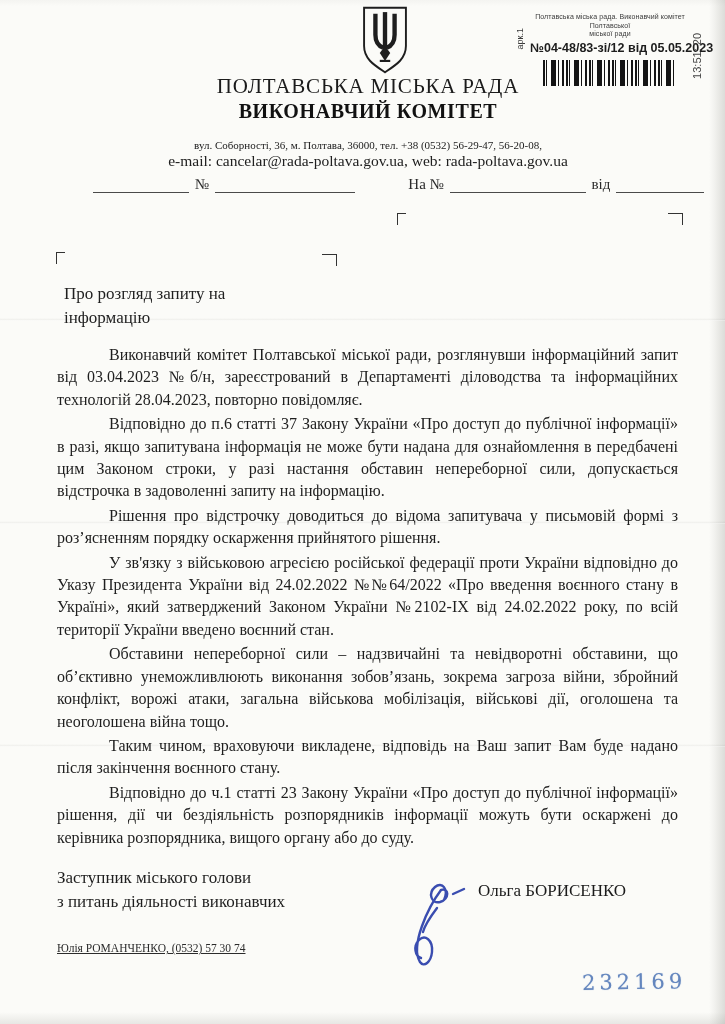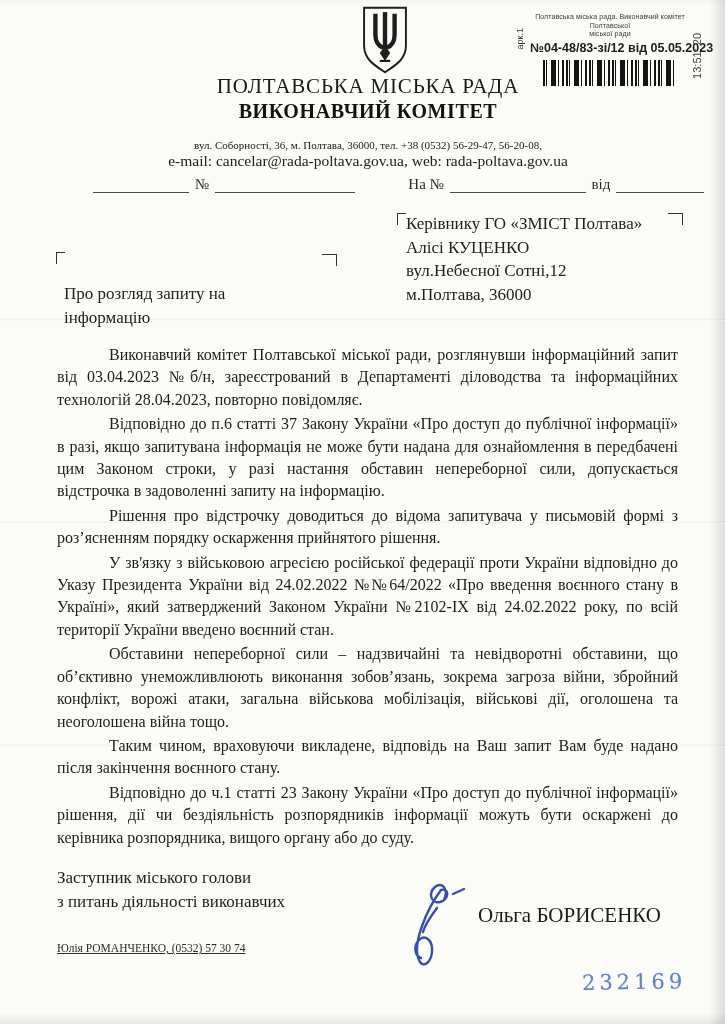--- a/index.html
+++ b/index.html
@@ -57,21 +57,21 @@
   .subject { position:absolute; left:64px; top:250px; width:260px; font-size:17px; line-height:24px; color:#1f1f1f;margin-top:32px; }
 
   
   .body-text { position:absolute; left:57px; top:344px; width:621px;
     font-size:16px; line-height:22.4px; text-align:justify; color:#1e1e1e; }
   .body-text p { text-indent:52px; margin-bottom:2px; }
 
   
   .sig-position { position:absolute; left:57px; top:866px; font-size:17px; line-height:23.5px; color:#1e1e1e; }
   .signature-svg { position:absolute; left:397px; top:874px; }
-  .signer-name { position:absolute; left:478px; top:903px; width:190px; font-size:21px; color:#1b1b1b; white-space:nowrap; }
+  .signer-name { position:absolute; left:478px; top:881px; width:190px; font-size:17px; color:#1b1b1b; white-space:nowrap; }
   .executor { position:absolute; left:57px; top:942px; font-size:11.5px; font-family:"Liberation Serif", serif; color:#2b2b2b;text-decoration:underline; }
 
   
   .inv-number { position:absolute; left:582px; top:970px;
     font-family:"DejaVu Serif", serif; font-size:21px; letter-spacing:4px;
     color:#4a72b4; opacity:.85; transform:rotate(-1deg);
     text-shadow:0 0 1px rgba(74,114,180,.55); }
 </style>
 </head>
 <body>
@@ -117,26 +117,20 @@
     <span class="blank" style="width:140px"></span>
     <span style="display:inline-block;width:44px"></span>
     <span class="lbl">На №</span>
     <span class="blank" style="width:136px"></span>
     <span class="lbl">від</span>
     <span class="blank" style="width:88px"></span>
   </div>
 
   <div class="corner tl" style="left:397px; top:213px"></div>
   <div class="corner tr" style="left:668px; top:213px"></div>
-  <div class="recipient">
-    <div>Керівнику ГО «ЗМІСТ Полтава»</div>
-    <div>Алісі КУЦЕНКО</div>
-    <div>вул.Небесної Сотні,12</div>
-    <div>м.Полтава, 36000</div>
-  </div>
 
   <div class="corner tl" style="left:56px; top:252px"></div>
   <div class="corner tr" style="left:322px; top:254px"></div>
   <div class="subject">
     <div>Про розгляд запиту на</div>
     <div>інформацію</div>
   </div>
 
   <div class="body-text">
       <p>Виконавчий комітет Полтавської міської ради, розглянувши інформаційний запит від 03.04.2023 №б/н, зареєстрований в Департаменті діловодства та інформаційних технологій 28.04.2023, повторно повідомляє.</p>

